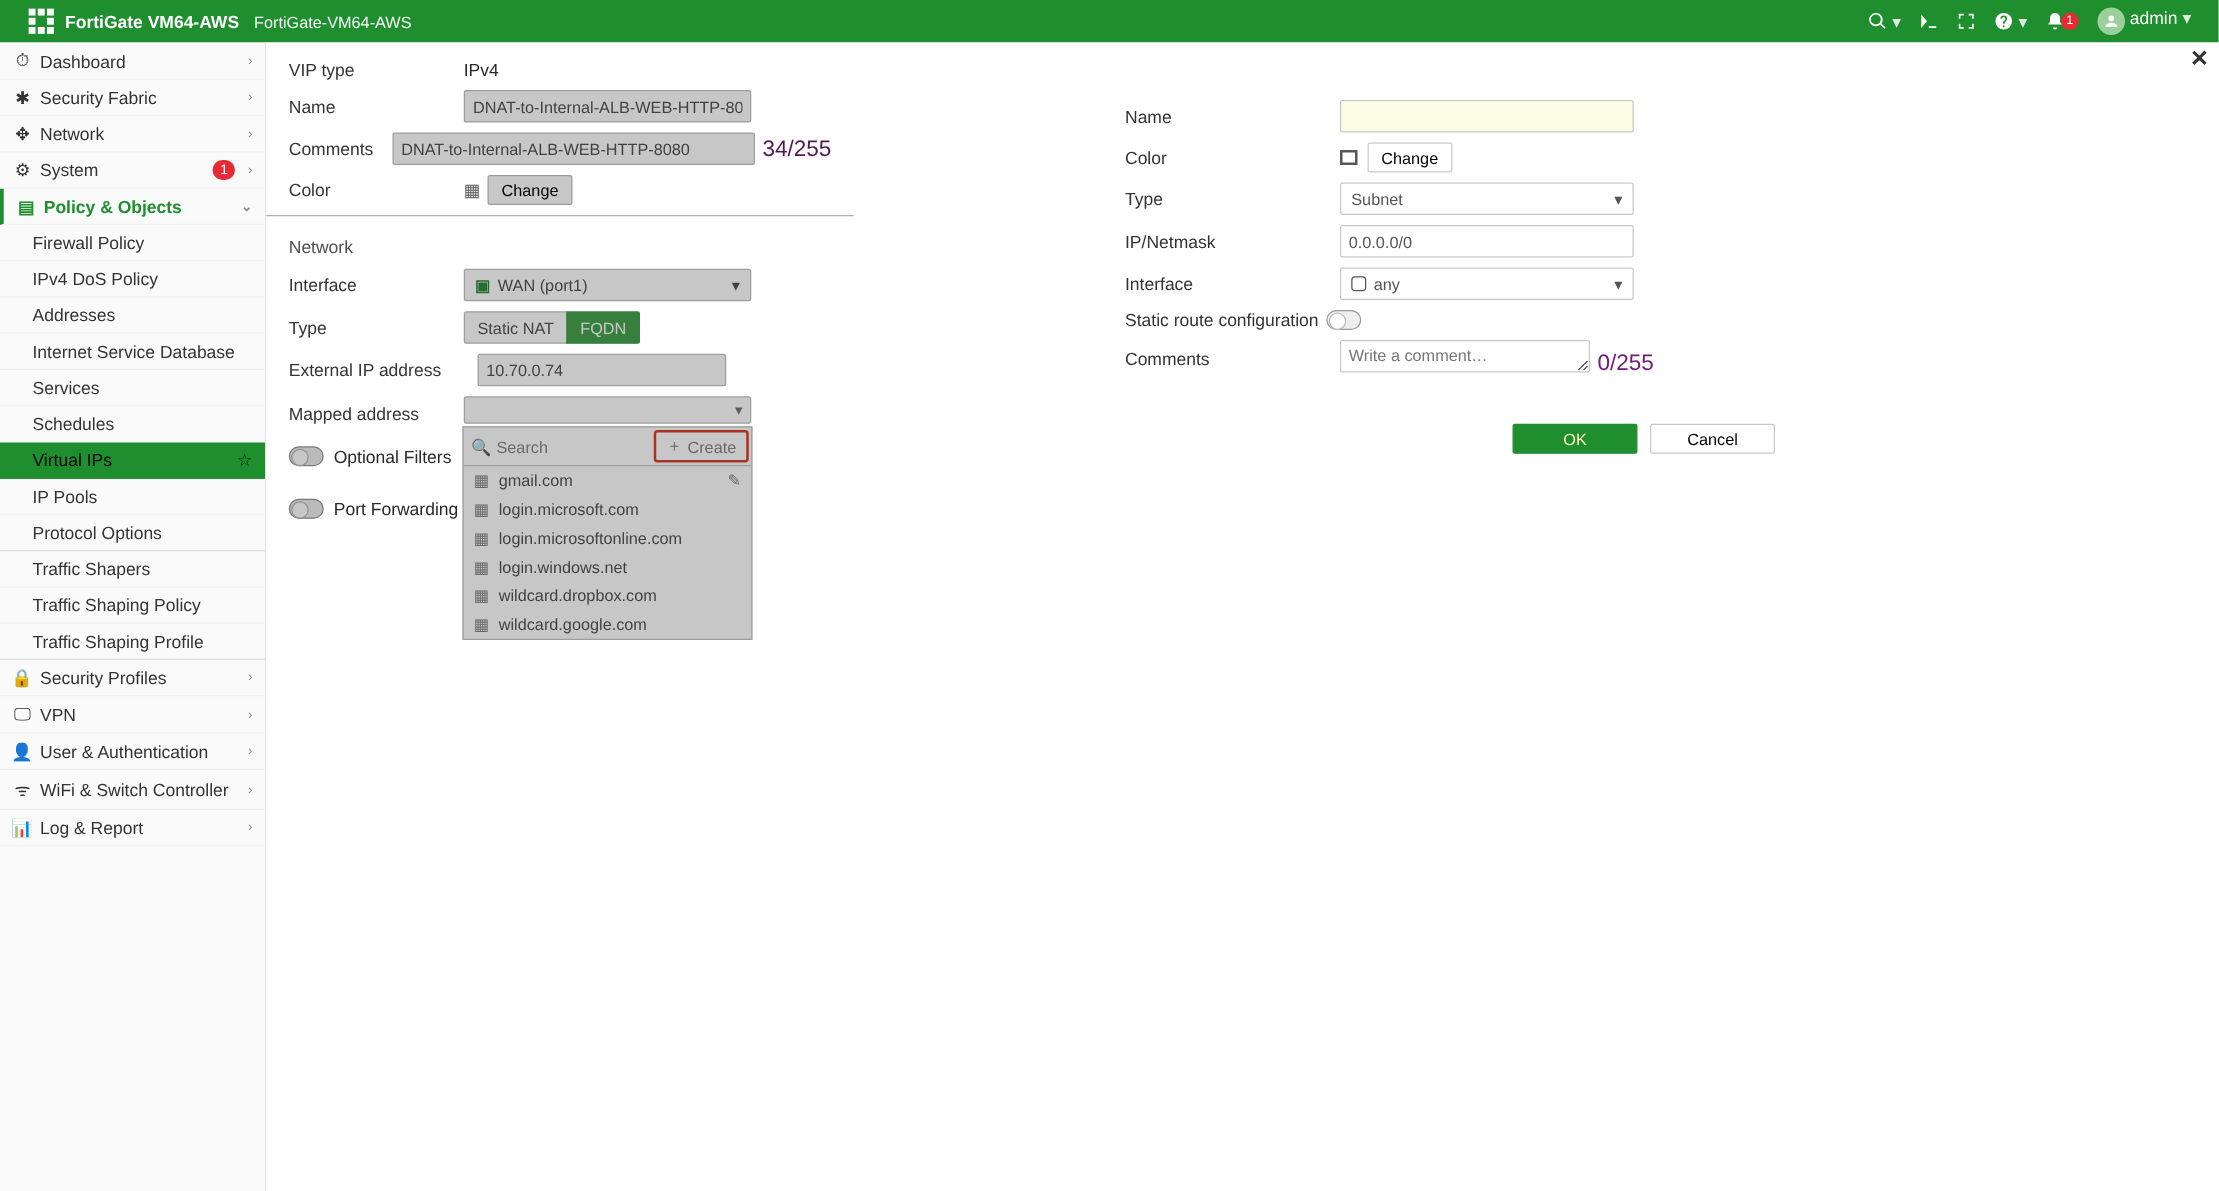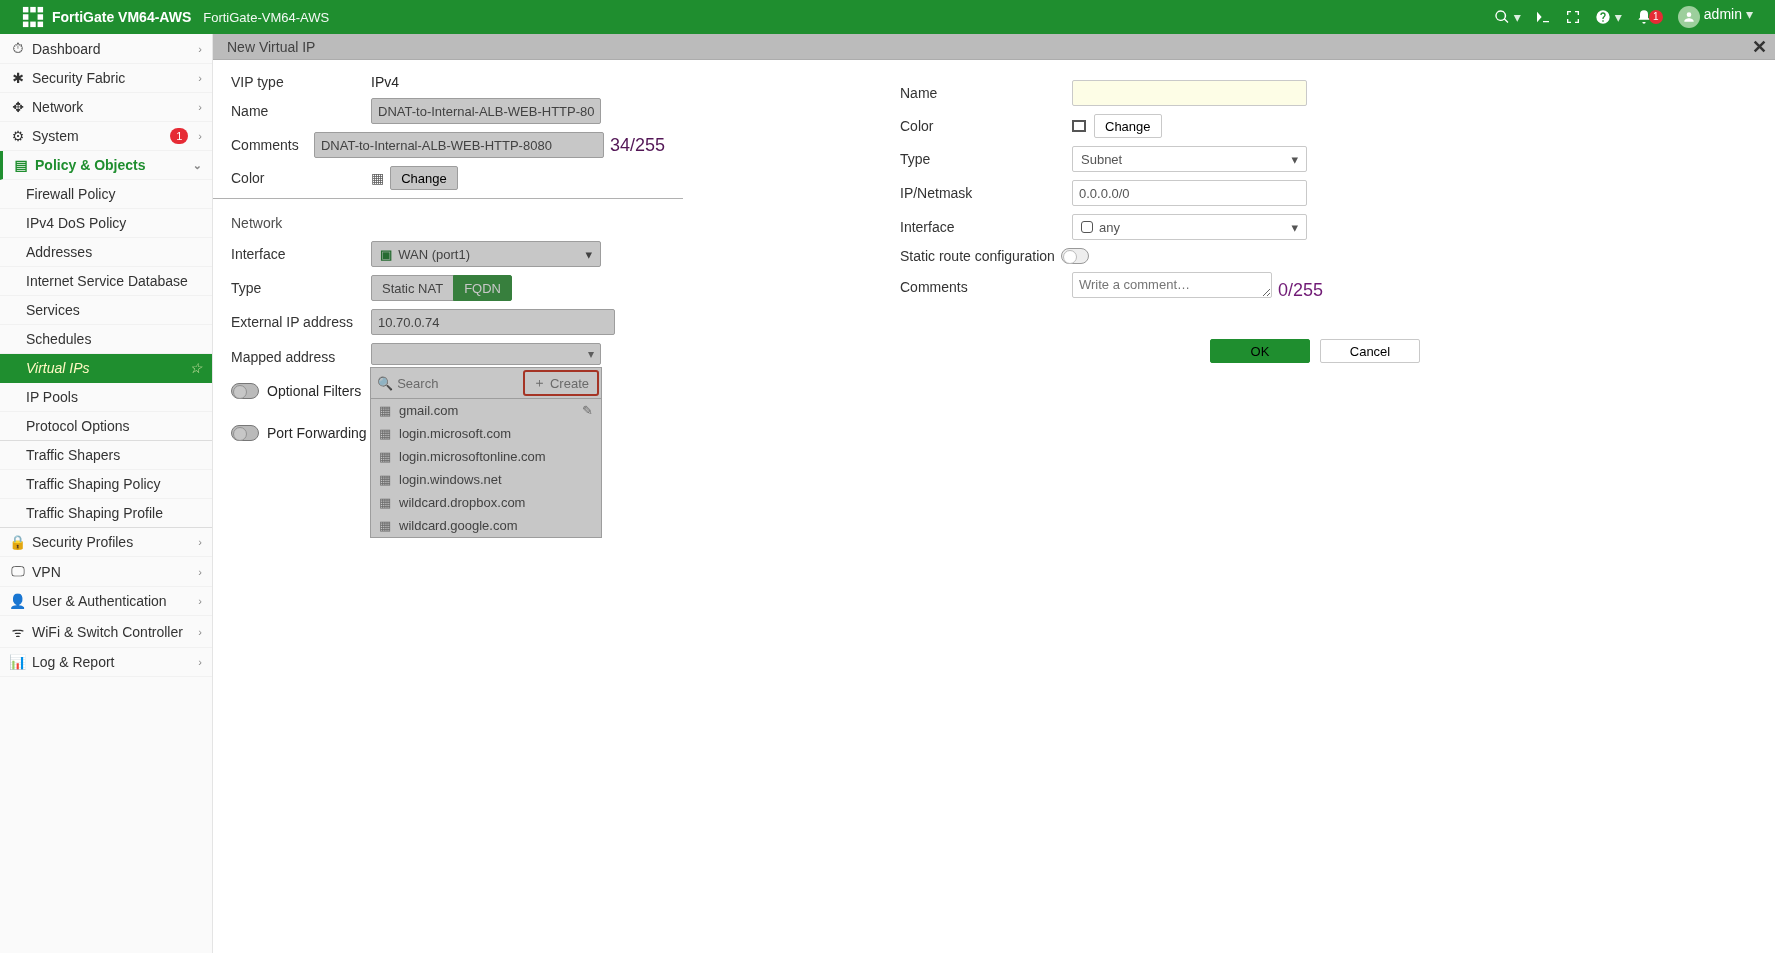--- a/index.html
+++ b/index.html
@@ -35,21 +35,21 @@
 
   
   .main{flex:1;display:flex;min-height:0;position:relative;}
   .sidebar{width:213px;background:var(--sidebar-bg);border-right:1px solid var(--sidebar-border);overflow:auto;font-size:14px;}
   .sidebar .item{display:flex;align-items:center;padding:6px 10px;cursor:pointer;color:#333;position:relative;min-height:27px;border-bottom:1px solid #f1f1f1}
   .sidebar .item .icon{width:16px;margin-right:6px;display:inline-flex;align-items:center;justify-content:center;}
   .sidebar .item .chev{margin-left:auto;color:#888;font-size:11px;}
   .sidebar .item .warn-badge{background:var(--red-badge);color:#fff;border-radius:9px;font-size:11px;padding:0 6px;line-height:16px;margin-left:auto;margin-right:6px;}
   .sidebar .item.active-cat{color:var(--forti-green);font-weight:700;border-left:3px solid var(--forti-green);}
   .sidebar .subitem{padding:6px 10px 6px 26px;cursor:pointer;display:flex;align-items:center;min-height:27px;border-bottom:1px solid #f1f1f1}
-  .sidebar .subitem.selected{background:var(--forti-green);color:#fef9c3;border-bottom:1px solid var(--forti-green);font-style:italic;}
+  .sidebar .subitem.selected{background:var(--forti-green);color:#000000;border-bottom:1px solid var(--forti-green);}
   .sidebar .subitem .star{margin-left:auto;opacity:.8;}
 
   
   .content{flex:1;position:relative;background:#fff;}
   .bg-wrap{position:absolute;left:0;top:0;right:0;bottom:0;z-index:1;filter:grayscale(.1) brightness(.78);pointer-events:none;}
   .pagehead{height:26px;background:#f0f0f0;border-bottom:1px solid #dcdcdc;display:flex;align-items:center;padding:0 14px;color:#555;font-size:14px;}
   .form{padding:14px 18px;width:470px;}
   .form-row{display:flex;align-items:center;margin-bottom:8px;}
   .form-row .lbl{width:140px;color:#444;font-size:14px;}
   .form-row .val{flex:1;}
@@ -85,21 +85,21 @@
   .slide .srow{display:flex;align-items:center;margin-bottom:8px;}
   .slide .srow .slabel{width:172px;font-size:14px;color:#333;}
   .slide .srow .sval{flex:0 0 auto;}
   .slide .srow .sval .textinput{width:235px;}
   .slide .yellowinput{background:var(--highlight-yellow);}
   .slide .select.sm{width:235px;}
   .comment-wrap{display:flex;align-items:flex-end;}
   .comment-wrap textarea{width:200px;height:26px;border:1px solid var(--border);border-radius:2px;font-size:13px;padding:4px 6px;resize:both;color:#555;}
   .slide-buttons{margin-top:30px;display:flex;gap:10px;justify-content:flex-start;padding-left:310px;}
   .btn{height:24px;min-width:100px;border-radius:2px;font-size:13px;cursor:pointer;border:1px solid var(--border);background:#fff;}
-  .btn.primary{background:#1f8e2f;border-color:#1f8e2f;color:#000000;}
+  .btn.primary{background:#1f8e2f;border-color:#1f8e2f;color:#fef9c3;}
   .ico-box{width:14px;height:12px;border:2px solid #555;margin-right:8px;display:inline-block;}
   .anyico{width:12px;height:12px;border:1.5px solid #555;border-radius:3px;margin-right:6px;display:inline-block;}
   svg{fill:currentColor;}
 </style>
 </head>
 <body>
 
 <div class="topbar">
   <span class="logo-icon">
     <svg viewBox="0 0 24 24">
@@ -243,23 +243,20 @@
     </div>
     <div class="item">
       <span class="icon">📊</span>
       <span>Log &amp; Report</span>
       <span class="chev">›</span>
     </div>
   </div>
 
   <div class="content">
     <div class="bg-wrap">
-      <div class="pagehead">
-          <span>New Virtual IP</span>
-        </div>
       <div class="form">
         <div class="form-row">
             <span class="lbl">VIP type</span>
             <span>IPv4</span>
           </div>
         <div class="form-row">
             <span class="lbl">Name</span>
             <div class="val"><input class="textinput" style="width: 230px;" value="DNAT-to-Internal-ALB-WEB-HTTP-8080"></div>
           </div>
         <div class="form-row">
@@ -287,21 +284,21 @@
           </div>
         <div class="form-row">
             <span class="lbl">Type</span>
             <div class="pill-group">
               <span class="pill">Static NAT</span>
               <span class="pill active">FQDN</span>
             </div>
           </div>
         <div class="form-row">
             <span class="lbl">External IP address</span>
-            <div class="val"><input class="textinput" style="width: 244px;" value="10.70.0.74"></div>
+            <div class="val"><input class="textinput" style="width: 199px; margin-left: 11px;" value="10.70.0.74"></div>
           </div>
         <div class="form-row" style="align-items:flex-end;">
             <span class="lbl">Mapped address</span>
           <div class="mapped-box">
             <div class="mapped-select">
                 <span>▾</span>
               </div>
             <div class="dropdown">
               <div class="dd-head">
                 <div class="dd-search">

